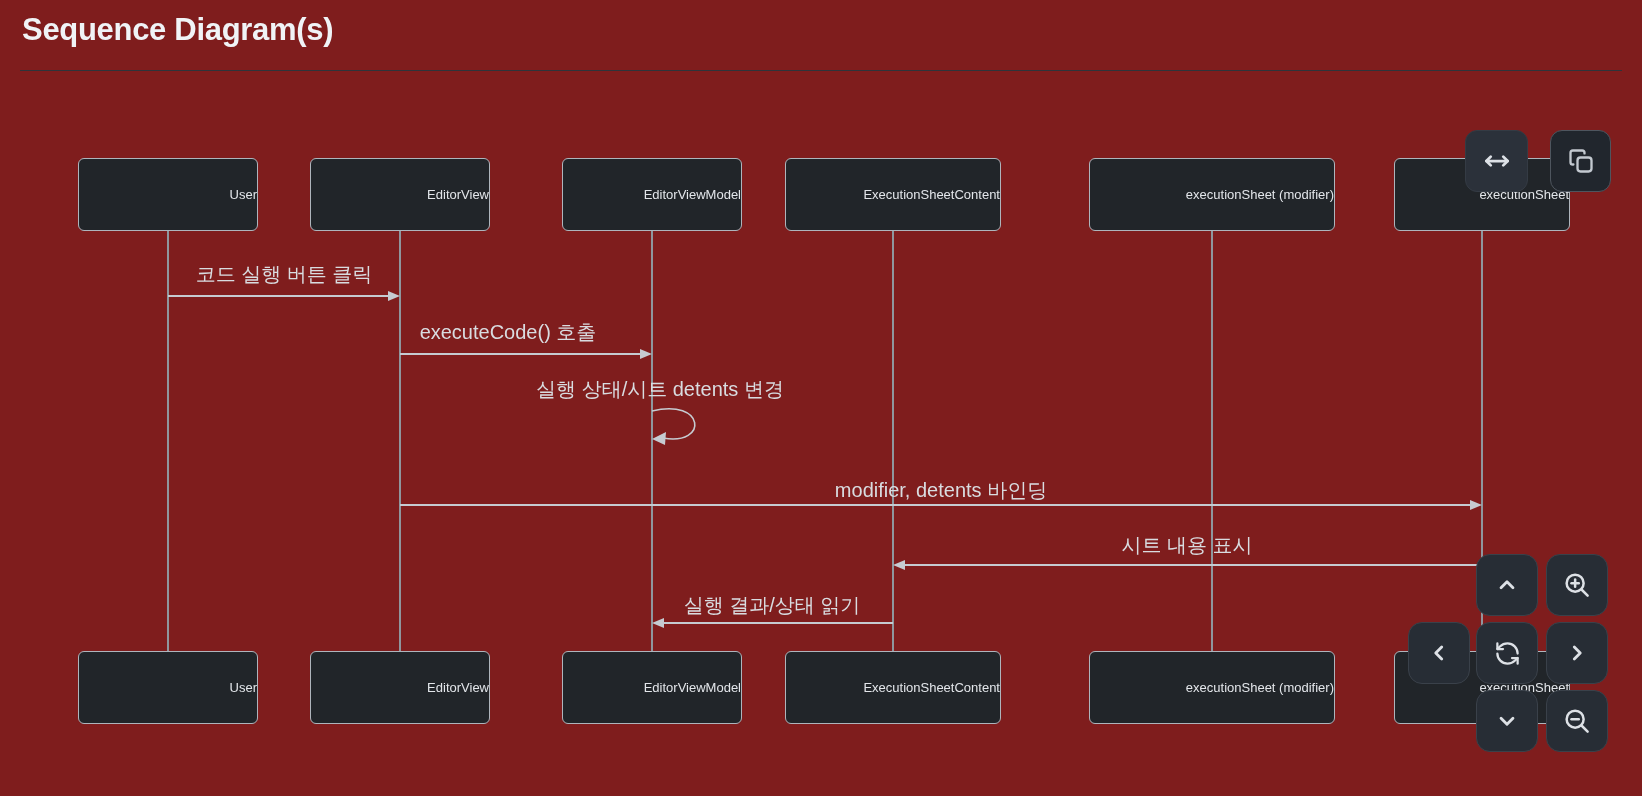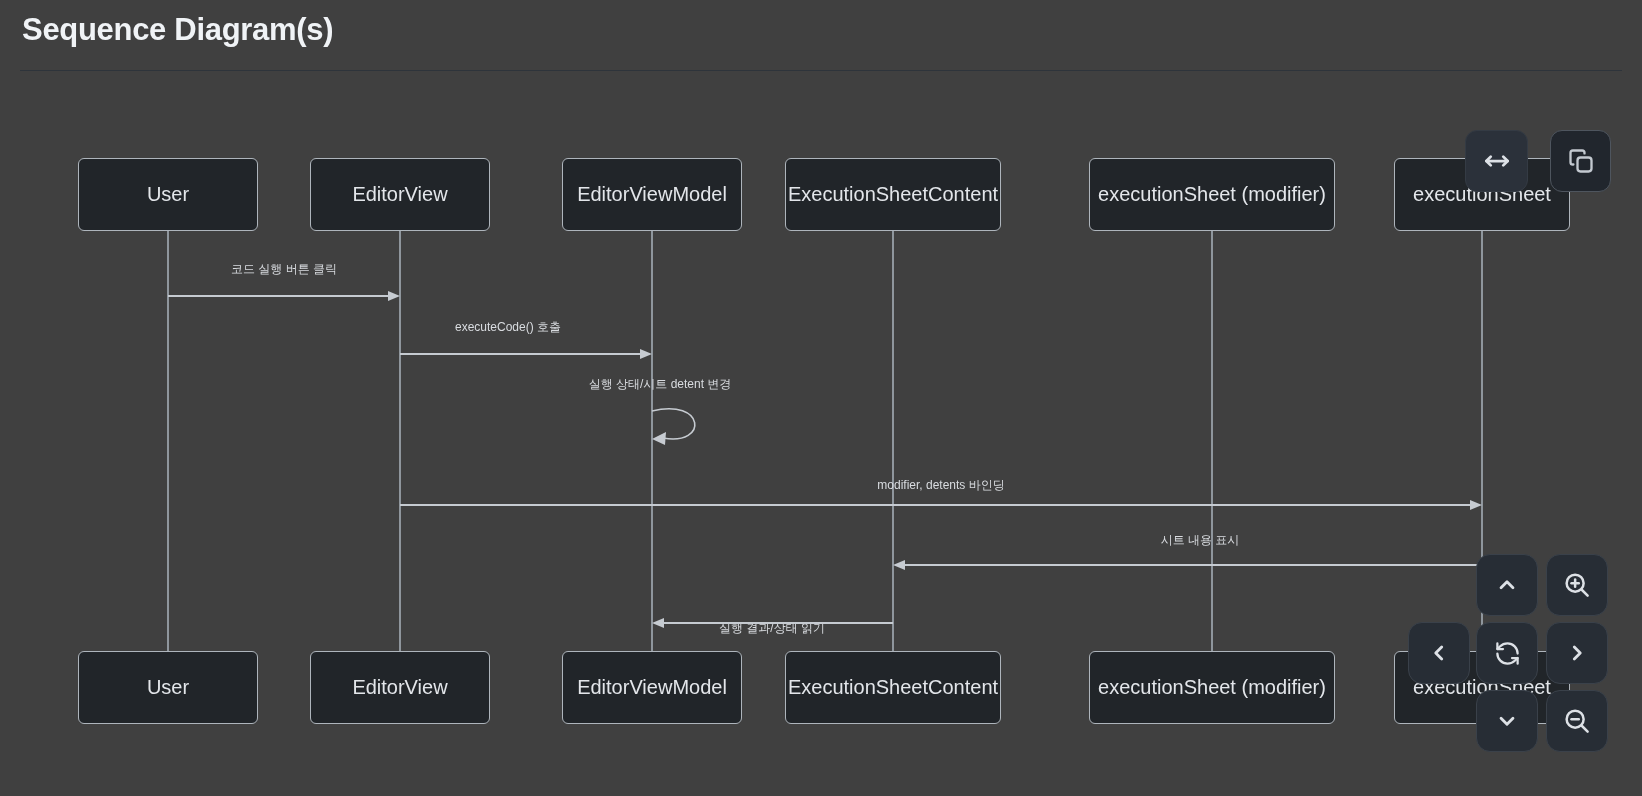--- a/index.html
+++ b/index.html
@@ -1,37 +1,37 @@
 <!DOCTYPE html>
 <html><head>
 <meta charset="utf-8">
 <style>
   html,body{margin:0;padding:0;background:#0d1117;}
   .screen{
-    position:relative;width:1642px;height:796px;background:#404040;overflow:hidden;
+    position:relative;width:1642px;height:796px;background:#7f1d1d;overflow:hidden;
     font-family:"Liberation Sans","DejaVu Sans",sans-serif;
     --box-fill:#212529;--box-border:#aeb5bc;--line:#c6cbd1;--lifeline:#8f969d;
     --text:#e3e6ea;--msg:#d9dce0;--btn-fill:#272d35;--btn-border:#3a414a;--btn-icon:#dde1e6;
   }
   .page-title{position:absolute;left:22px;top:12px;margin:0;font-size:31px;font-weight:700;
     color:#f0f3f6;letter-spacing:-0.3px;}
   .divider{position:absolute;left:20px;top:70px;width:1602px;height:1px;background:#2e343b;}
 
   .actor-box{position:absolute;height:73px;background:var(--box-fill);
     border:1px solid var(--box-border);border-radius:6px;box-sizing:border-box;
-    display:flex;align-items:center;justify-content:center;
-    font-size:20px;color:var(--text);white-space:nowrap;}
+    display:flex;align-items:center;justify-content:flex-end;
+    font-size:13px;color:var(--text);white-space:nowrap;}
   .lifeline{position:absolute;top:231px;height:420px;width:1.5px;background:var(--lifeline);}
 
   .msg-line{position:absolute;height:1.6px;background:var(--line);}
   .head-right{position:absolute;width:0;height:0;border-top:5px solid transparent;
     border-bottom:5px solid transparent;border-left:12px solid var(--line);}
   .head-left{position:absolute;width:0;height:0;border-top:5px solid transparent;
     border-bottom:5px solid transparent;border-right:12px solid var(--line);}
-  .msg-label{position:absolute;transform:translateX(-50%);font-size:12px;color:var(--msg);
+  .msg-label{position:absolute;transform:translateX(-50%);font-size:20px;color:var(--msg);
     white-space:nowrap;}
   .self-loop{position:absolute;}
 
   .ctrl{position:absolute;width:62px;height:62px;border-radius:14px;box-sizing:border-box;
     background:var(--btn-fill);border:1px solid var(--btn-border);color:var(--btn-icon);
     display:flex;align-items:center;justify-content:center;padding:0;cursor:pointer;}
   .ctrl svg{display:block;}
   .ctrl-resize{background:#2b313a;border:1px solid #343b44;border-radius:12px;width:63px;}
   .ctrl-copy{background:#21262d;border:1.5px solid #4e555e;border-radius:12px;width:61px;
     color:#c3c9d0;}
@@ -54,35 +54,35 @@
     <div class="lifeline" style="left:1481px;"></div>
 
     <div class="msg-label" style="left:284px;top:261px;">코드 실행 버튼 클릭</div>
     <div class="msg-line" style="left:168px;top:295px;width:221px;"></div>
     <div class="head-right" style="left:388px;top:291px;"></div>
 
     <div class="msg-label" style="left:508px;top:319px;">executeCode() 호출</div>
     <div class="msg-line" style="left:400px;top:353px;width:241px;"></div>
     <div class="head-right" style="left:640px;top:349px;"></div>
 
-    <div class="msg-label" style="left:660px;top:376px;">실행 상태/시트 detent 변경</div>
+    <div class="msg-label" style="left:660px;top:376px;">실행 상태/시트 detents 변경</div>
     <svg class="self-loop" style="left:651px;top:404px;" width="72" height="44" viewBox="0 0 72 44">
       <path d="M1 7 C54 -6 58 42 12 34" fill="none" stroke="#c6cbd1" stroke-width="1.6"></path>
       <polygon points="1,35 15,28 14,41" fill="#c6cbd1"></polygon>
     </svg>
 
     <div class="msg-label" style="left:941px;top:477px;">modifier, detents 바인딩</div>
     <div class="msg-line" style="left:400px;top:504px;width:1071px;"></div>
     <div class="head-right" style="left:1470px;top:500px;"></div>
 
-    <div class="msg-label" style="left:1187px;top:532px;margin-left:13px;">시트 내용 표시</div>
+    <div class="msg-label" style="left:1187px;top:532px;">시트 내용 표시</div>
     <div class="msg-line" style="left:905px;top:564px;width:577px;"></div>
     <div class="head-left" style="left:893px;top:560px;"></div>
 
-    <div class="msg-label" style="left:772px;top:592px;margin-top:28px;">실행 결과/상태 읽기</div>
+    <div class="msg-label" style="left:772px;top:592px;">실행 결과/상태 읽기</div>
     <div class="msg-line" style="left:664px;top:622px;width:229px;"></div>
     <div class="head-left" style="left:652px;top:618px;"></div>
 
     <div class="actor-box" style="left:78px;top:158px;width:180px;">
         <span>User</span>
       </div>
     <div class="actor-box" style="left:310px;top:158px;width:180px;">
         <span>EditorView</span>
       </div>
     <div class="actor-box" style="left:562px;top:158px;width:180px;">

